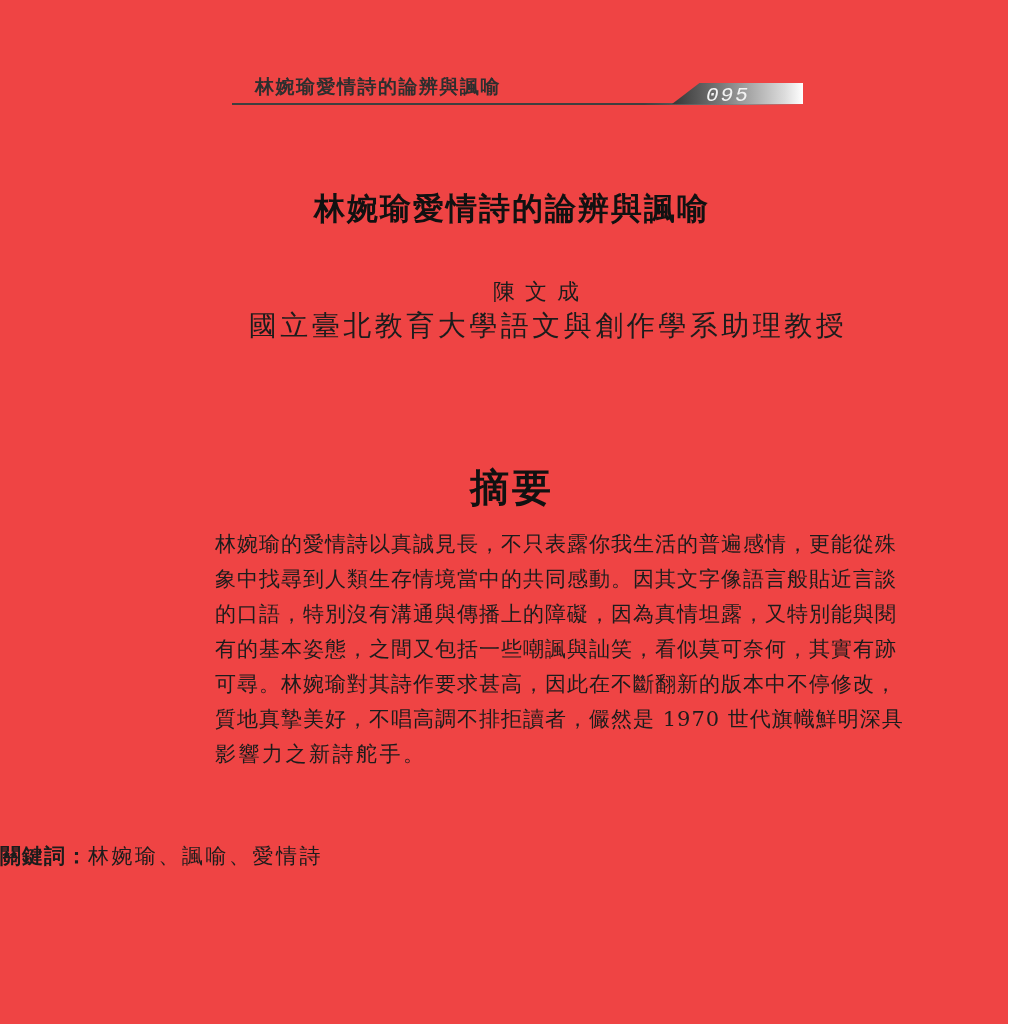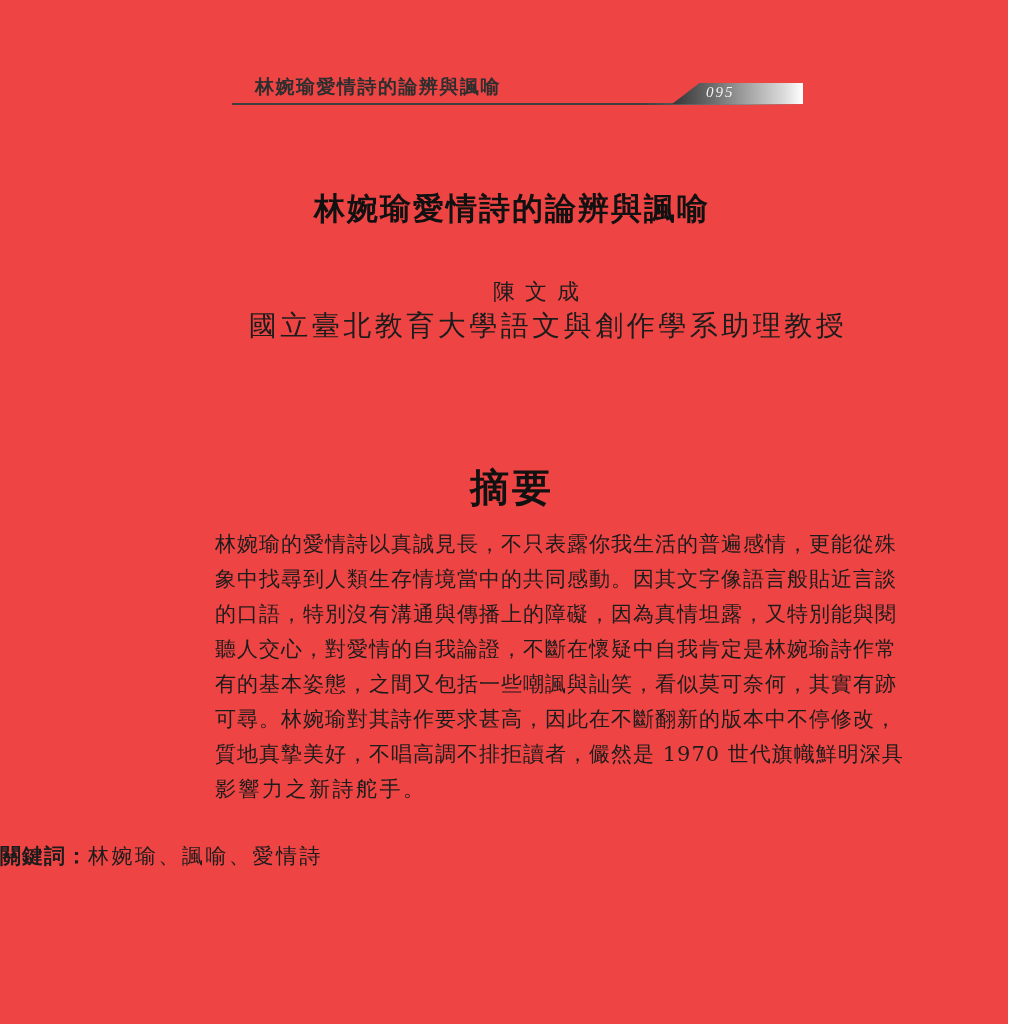--- a/index.html
+++ b/index.html
@@ -45,23 +45,23 @@
     width: 131px;
     height: 21px;
     clip-path: polygon(21% 0, 100% 0, 100% 100%, 0 100%);
     background: linear-gradient(to right,
       #353535 0%, #6e6e6e 32%, #a8a8a8 60%, #dcdcdc 86%, #ffffff 100%);
   }
   .page-number {
     position: absolute;
     left: 34px;
     top: 1px;
-    font-family: Liberation Serif, serif;
+    font-family: Liberation Mono, monospace;
     font-style: italic;
-    font-size: 15px;
+    font-size: 21px;
     letter-spacing: 2px;
     color: #f3f3f3;
   }
 
   
   .doc-title {
     position: absolute;
     left: 0;
     top: 188px;
     width: 1024px;
@@ -160,21 +160,20 @@
 
   <div class="doc-title">林婉瑜愛情詩的論辨與諷喻</div>
   <div class="author-name">陳文成</div>
   <div class="author-affiliation">國立臺北教育大學語文與創作學系助理教授</div>
 
   <div class="abstract-heading">摘要</div>
   <div class="abstract-body">
     <div class="abstract-line">林婉瑜的愛情詩以真誠見長，不只表露你我生活的普遍感情，更能從殊</div>
     <div class="abstract-line">象中找尋到人類生存情境當中的共同感動。因其文字像語言般貼近言談</div>
     <div class="abstract-line">的口語，特別沒有溝通與傳播上的障礙，因為真情坦露，又特別能與閱</div>
-    <div class="abstract-line">聽人交心，對愛情的自我論證，不斷在懷疑中自我肯定是林婉瑜詩作常</div>
     <div class="abstract-line">有的基本姿態，之間又包括一些嘲諷與訕笑，看似莫可奈何，其實有跡</div>
     <div class="abstract-line">可尋。林婉瑜對其詩作要求甚高，因此在不斷翻新的版本中不停修改，</div>
     <div class="abstract-line">質地真摯美好，不唱高調不排拒讀者，儼然是 1970 世代旗幟鮮明深具</div>
     <div class="abstract-line last">影響力之新詩舵手。</div>
   </div>
 
   <div class="keywords">
     <span class="keywords-label">關鍵詞：</span><span class="keywords-list">林婉瑜、諷喻、愛情詩</span>
   </div>
 

